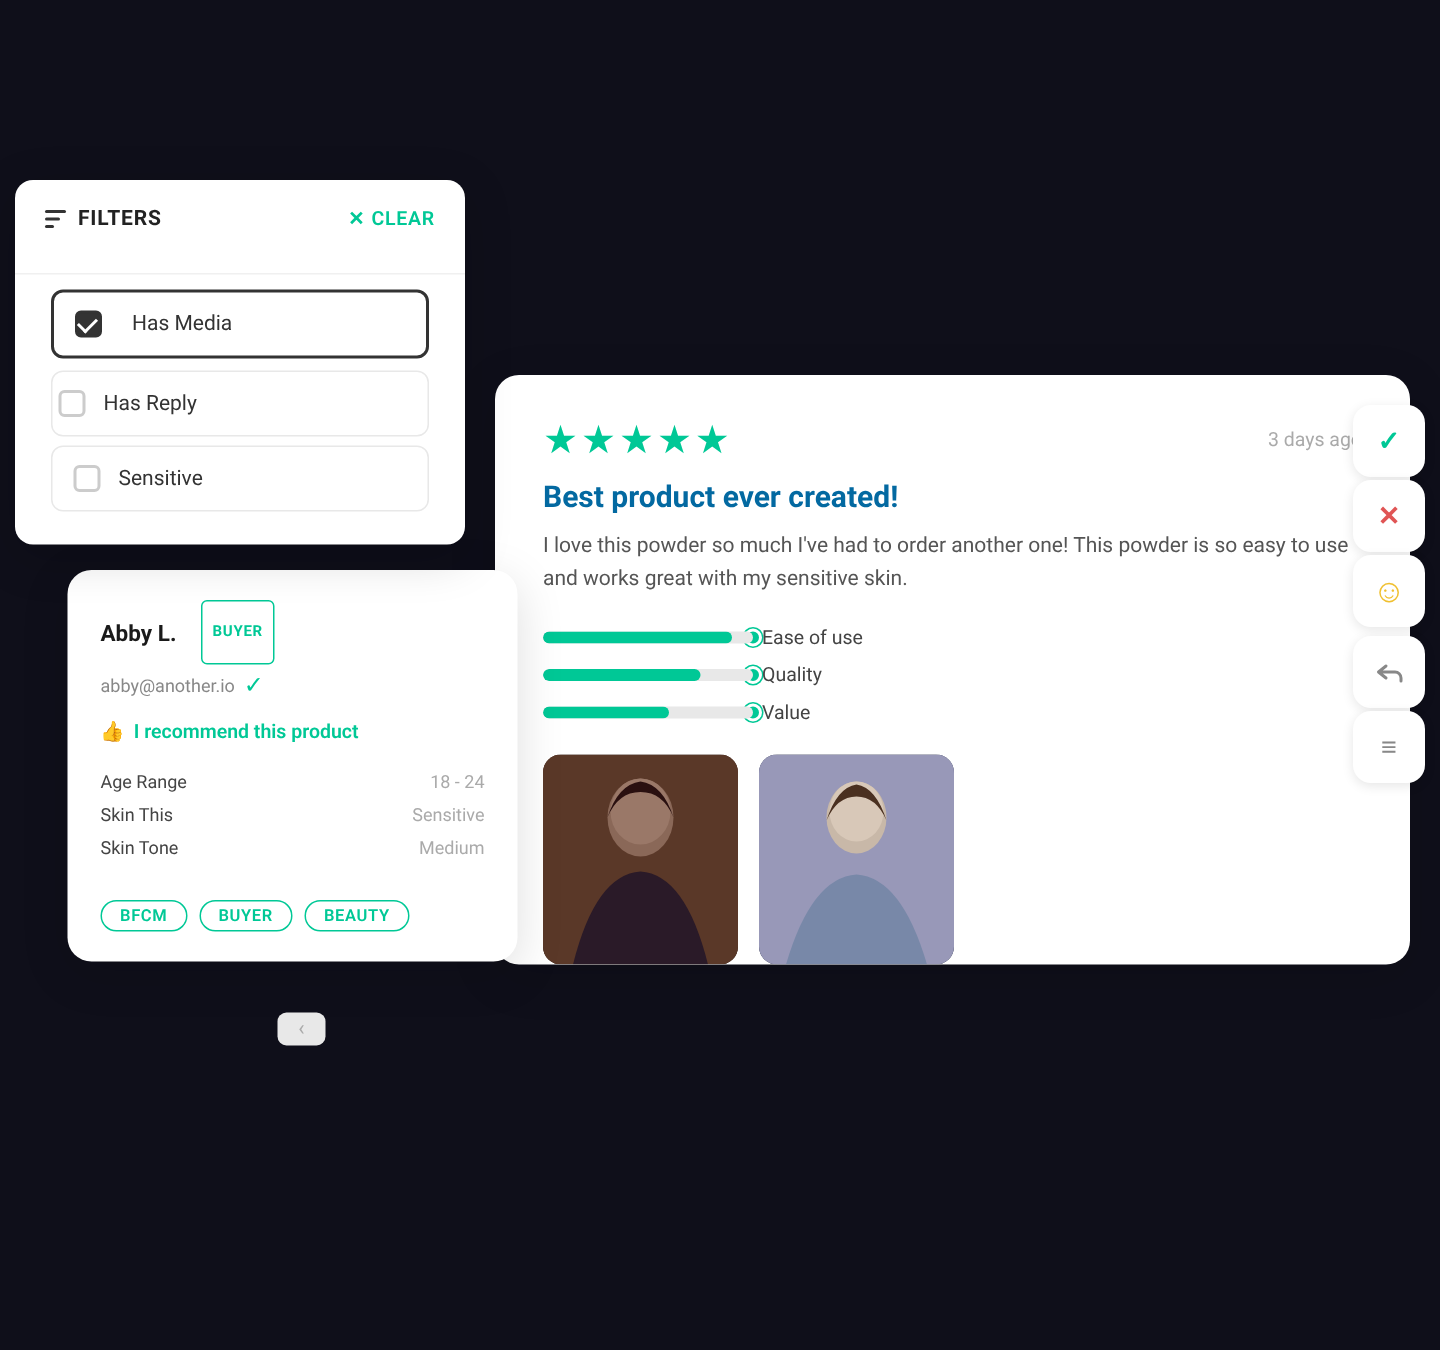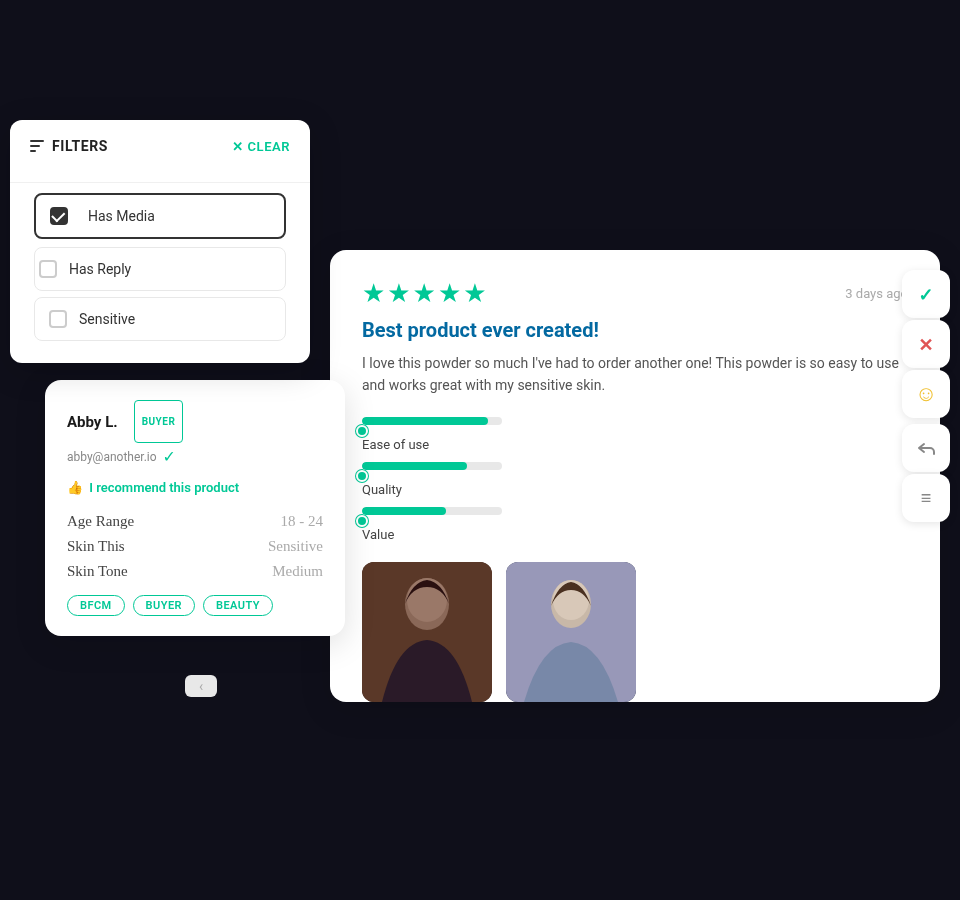--- a/index.html
+++ b/index.html
@@ -162,23 +162,23 @@
       line-height: 1.6;
       margin-bottom: 20px;
     }
 
     .ratings-section {
       margin-bottom: 20px;
     }
 
     .rating-row {
       display: flex;
+      align-items: center;
       gap: 0;
       margin-bottom: 10px;
-      flex-direction: column;
     }
 
     .rating-bar-wrap {
       width: 140px;
       height: 8px;
       background: #e8e8e8;
       border-radius: 4px;
       overflow: hidden;
       position: relative;
     }
@@ -338,23 +338,22 @@
       color: #00c896;
       font-size: 13px;
       font-weight: 600;
       margin-bottom: 14px;
       display: flex;
       align-items: center;
       gap: 6px;
     }
 
     .user-attrs {
-      font-size: 15px;
-      margin-bottom: 11px;
-      font-family: Liberation Serif, serif;
+      font-size: 12px;
+      margin-bottom: 24px;
     }
 
     .user-attr-row {
       display: flex;
       justify-content: space-between;
       padding: 4px 0;
       color: #444;
     }
 
     .user-attr-row span:last-child {

